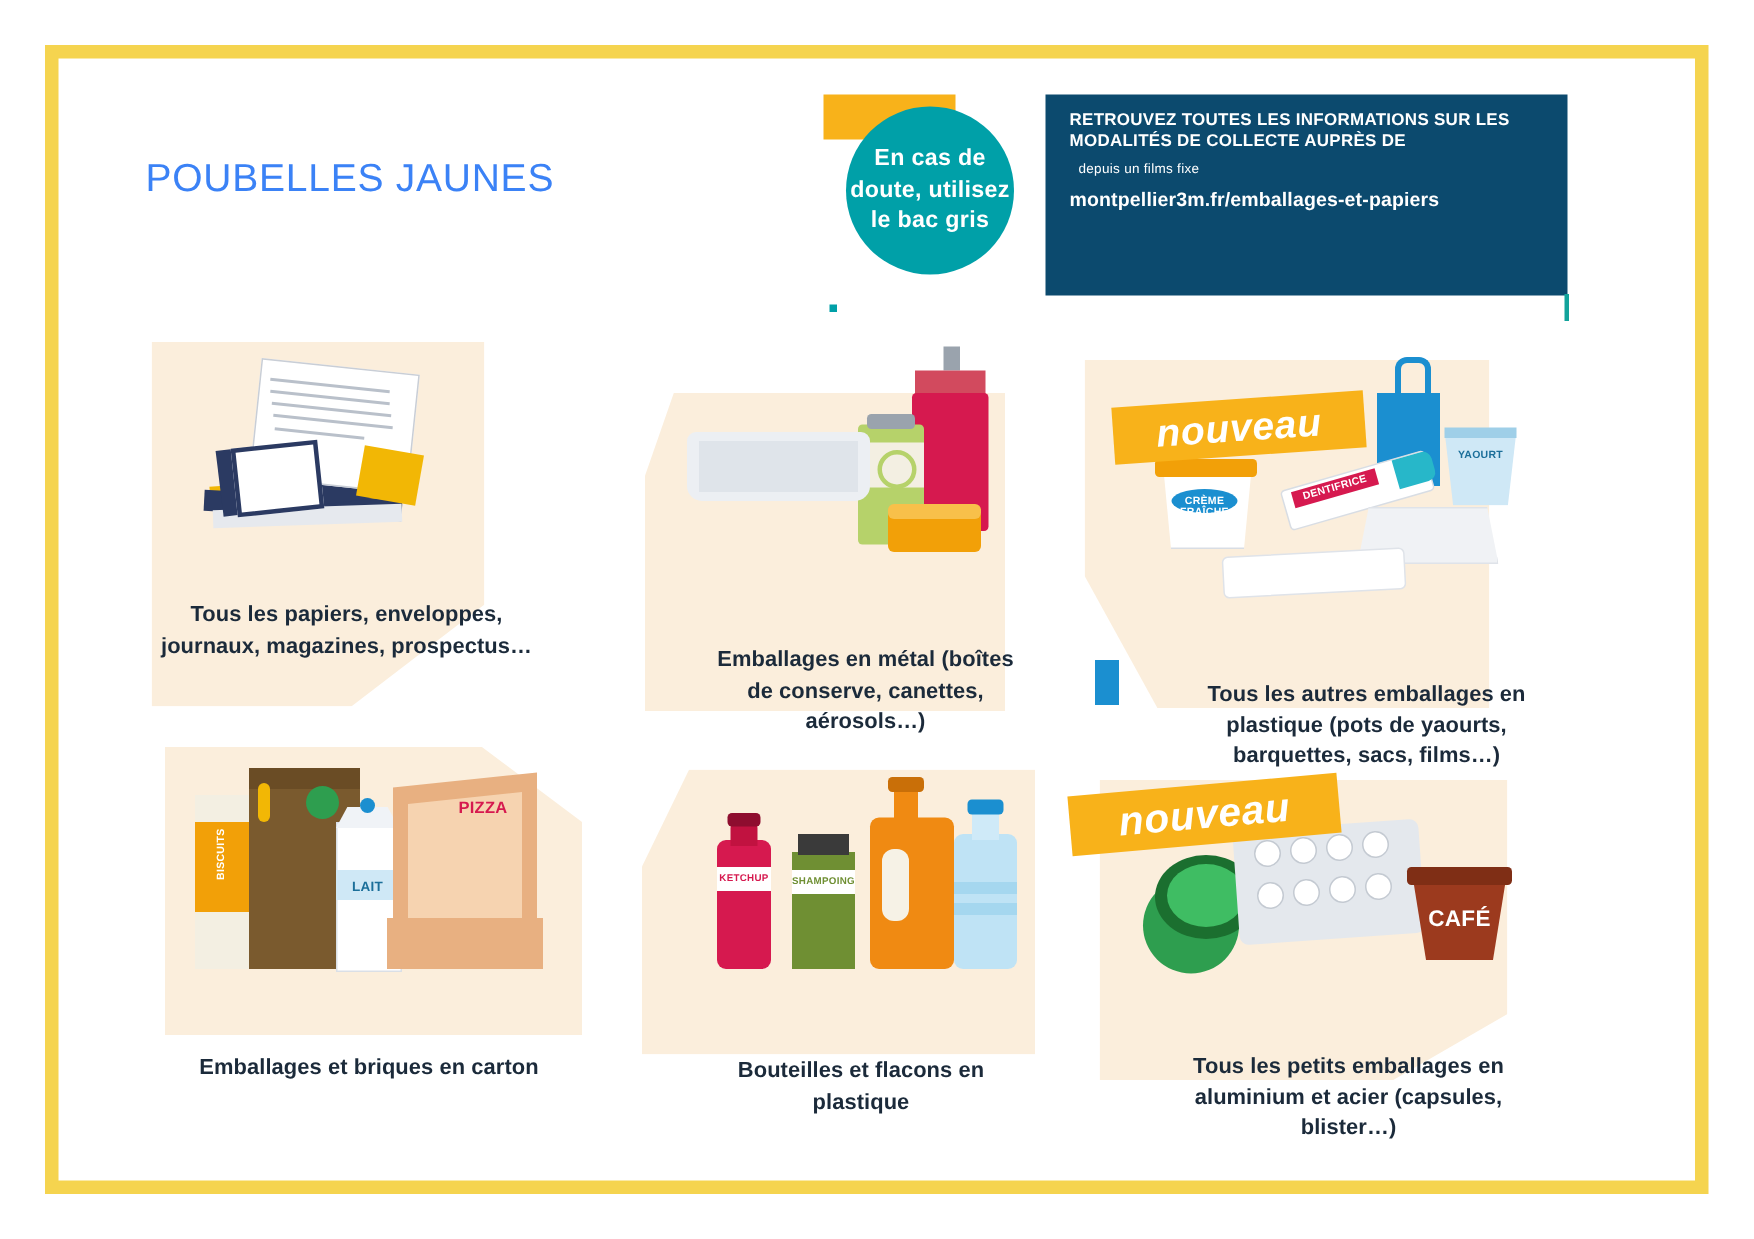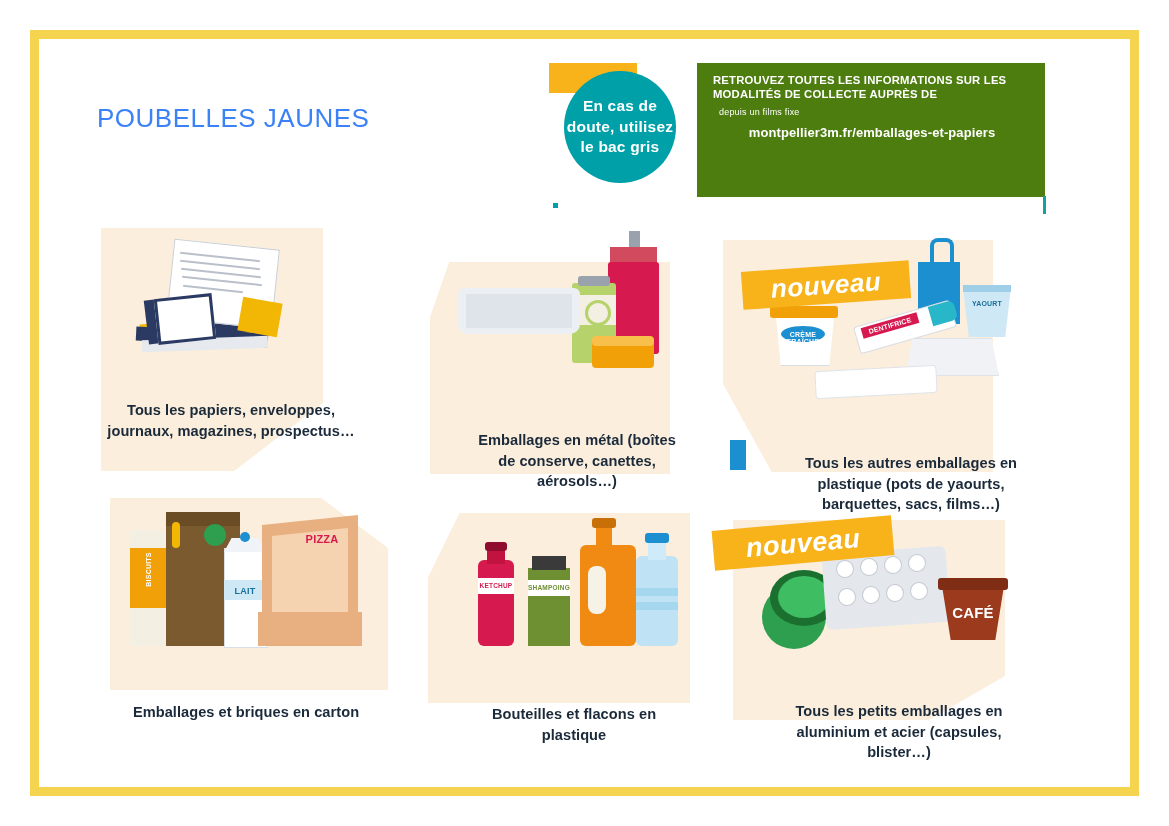--- a/index.html
+++ b/index.html
@@ -70,21 +70,21 @@
     left: 553px; top: 203px;
     width: 5px; height: 5px;
     background: #00a0a8;
   }
 
   
   .info-box {
     position: absolute;
     left: 697px; top: 63px;
     width: 348px; height: 134px;
-    background: #4d7c0f;
+    background: #0c4a6e;
     color: #ffffff;
     padding: 10px 14px 0 16px;
     box-sizing: border-box;
   }
   .info-line1 {
     font-size: 11.3px;
     font-weight: bold;
     line-height: 1.25;
     letter-spacing: 0.2px;
     text-transform: uppercase;
@@ -115,21 +115,20 @@
   .info-fixe {
     font-size: 9px;
     margin-left: 6px;
     letter-spacing: 0.2px;
   }
   .info-url {
     margin-top: 8px;
     font-size: 13px;
     font-weight: bold;
     letter-spacing: 0.1px;
-    text-align: center;
   }
   .info-tick {
     position: absolute;
     left: 1043px; top: 196px;
     width: 3px; height: 18px;
     background: #12a39b;
   }
 
   
   .card {

